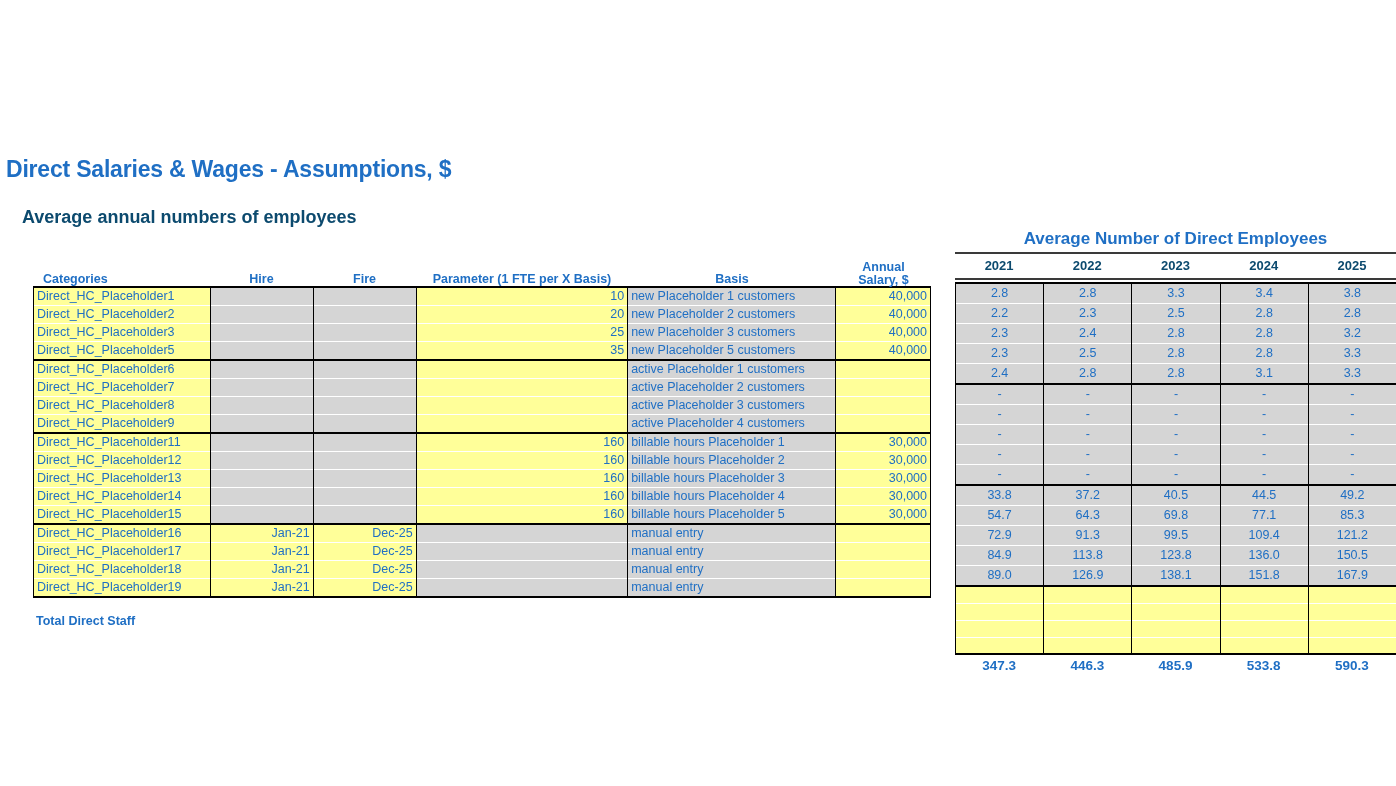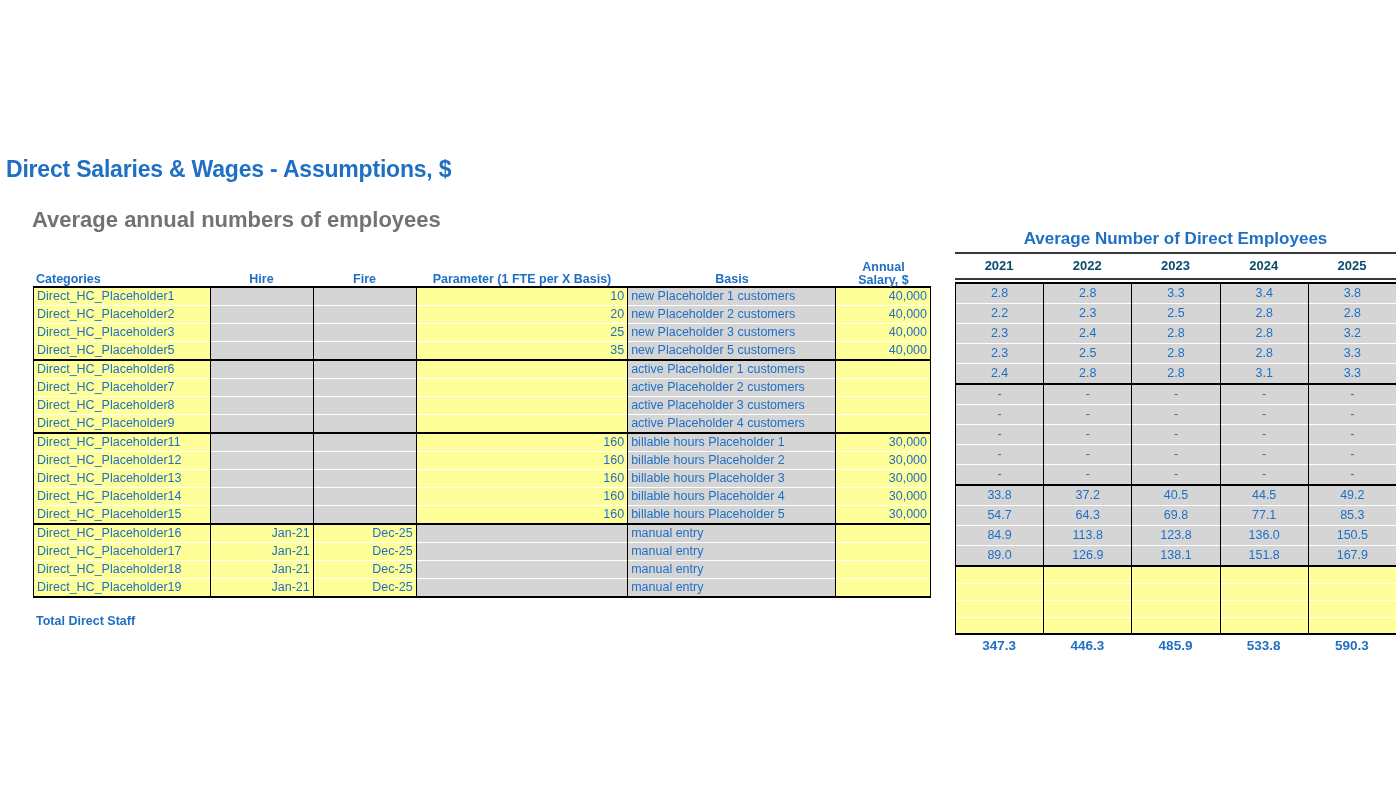--- a/index.html
+++ b/index.html
@@ -12,34 +12,34 @@
   }
   .page{position:relative;width:1396px;height:786px;}
 
   
   .title{
     position:absolute;left:6px;top:156px;
     font-size:23px;font-weight:bold;color:#1f6fc4;
     letter-spacing:-0.2px;white-space:nowrap;
   }
   .subtitle{
-    position:absolute;left:32px;top:207px;
-    font-size:22px;font-weight:bold;color:#737373;
+    position:absolute;left:22px;top:207px;
+    font-size:18px;font-weight:bold;color:#0c4a6e;
     white-space:nowrap;
   }
 
   
   .left-wrap{position:absolute;left:33px;top:259px;width:898px;}
   .lhead{position:relative;height:27px;}
   .lhead .h{
     position:absolute;bottom:0;
     font-size:12.5px;font-weight:bold;color:#1f6fc4;
     line-height:13px;
   }
-  .h.cat{left:3px;text-align:center;}
+  .h.cat{left:10px;text-align:center;}
   .h.hire{left:177px;width:103px;text-align:center;}
   .h.fire{left:280px;width:103px;text-align:center;}
   .h.param{left:383px;width:212px;text-align:center;}
   .h.basis{left:595px;width:208px;text-align:center;}
   .h.sal{left:803px;width:95px;text-align:center;bottom:-1px;}
   .h.sal .l2{display:block;}
 
   table.grid{border-collapse:collapse;table-layout:fixed;}
   table.grid td{
     height:17px;
@@ -363,20 +363,27 @@
             <td class="gray">49.2</td>
           </tr>
           <tr class="">
             <td class="gray">54.7</td>
             <td class="gray">64.3</td>
             <td class="gray">69.8</td>
             <td class="gray">77.1</td>
             <td class="gray">85.3</td>
           </tr>
           <tr class="">
+            <td class="gray">72.9</td>
+            <td class="gray">91.3</td>
+            <td class="gray">99.5</td>
+            <td class="gray">109.4</td>
+            <td class="gray">121.2</td>
+          </tr>
+          <tr class="">
             <td class="gray">84.9</td>
             <td class="gray">113.8</td>
             <td class="gray">123.8</td>
             <td class="gray">136.0</td>
             <td class="gray">150.5</td>
           </tr>
           <tr class="grp-last">
             <td class="gray">89.0</td>
             <td class="gray">126.9</td>
             <td class="gray">138.1</td>

